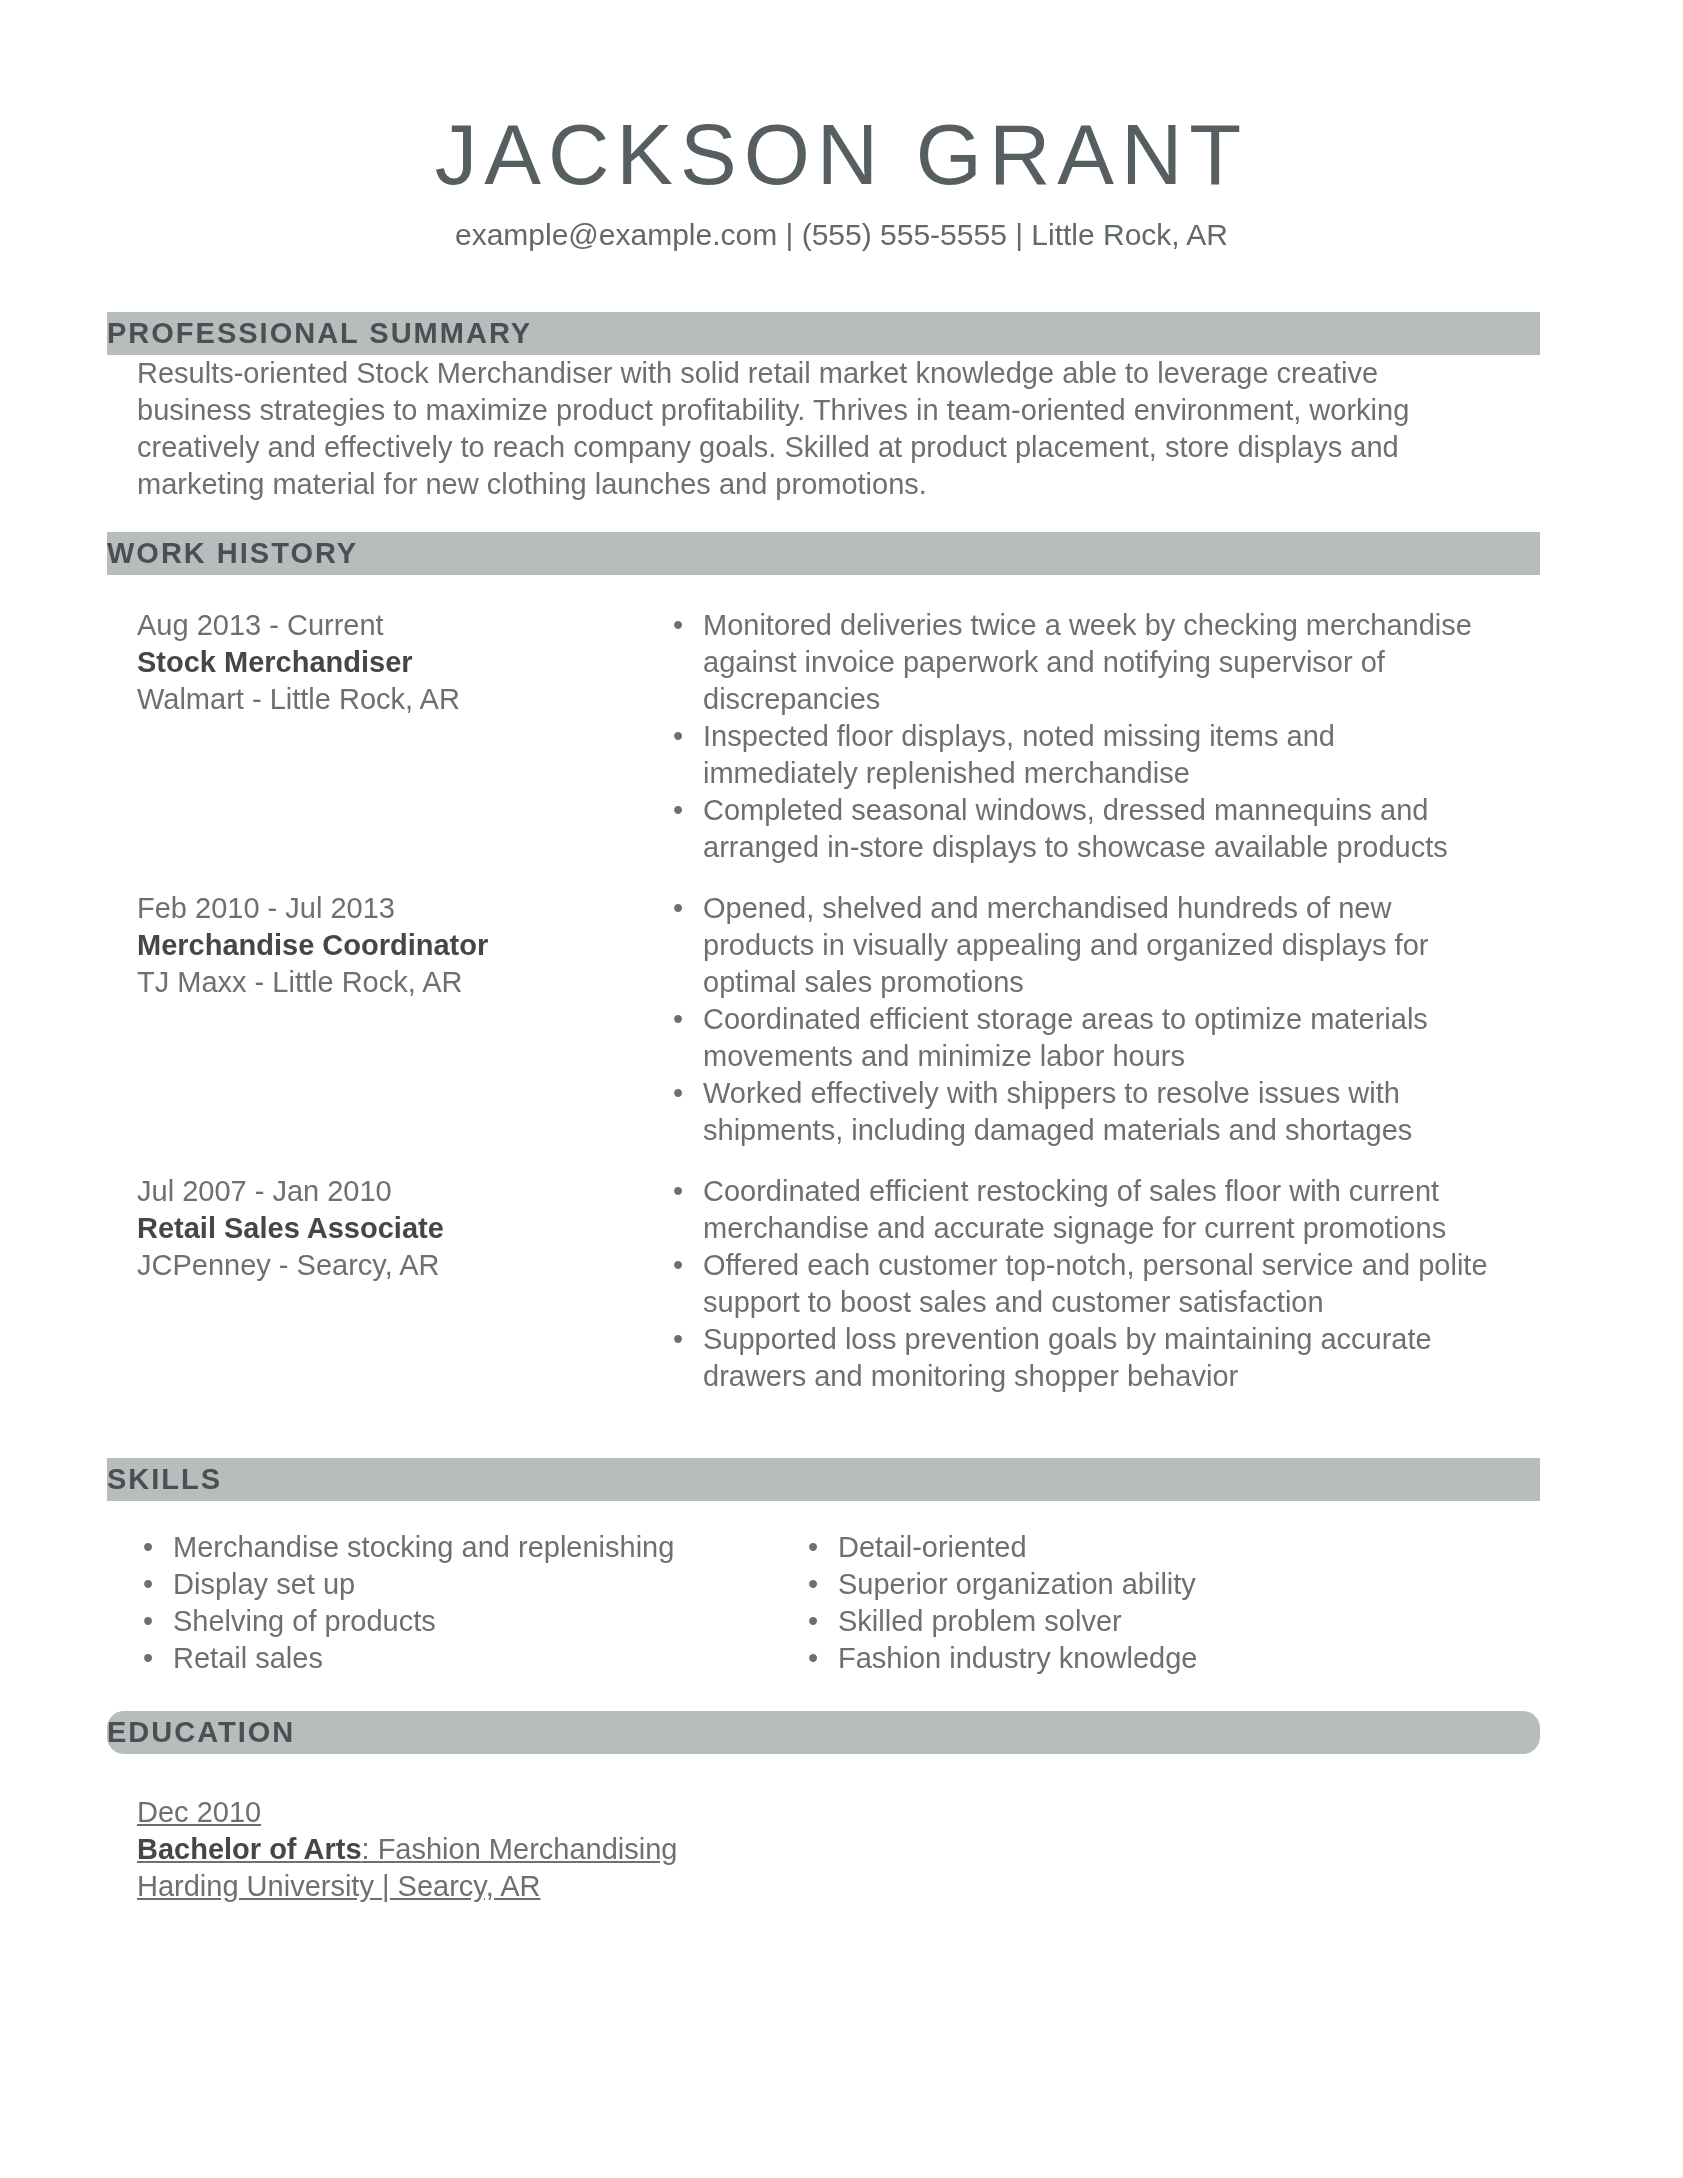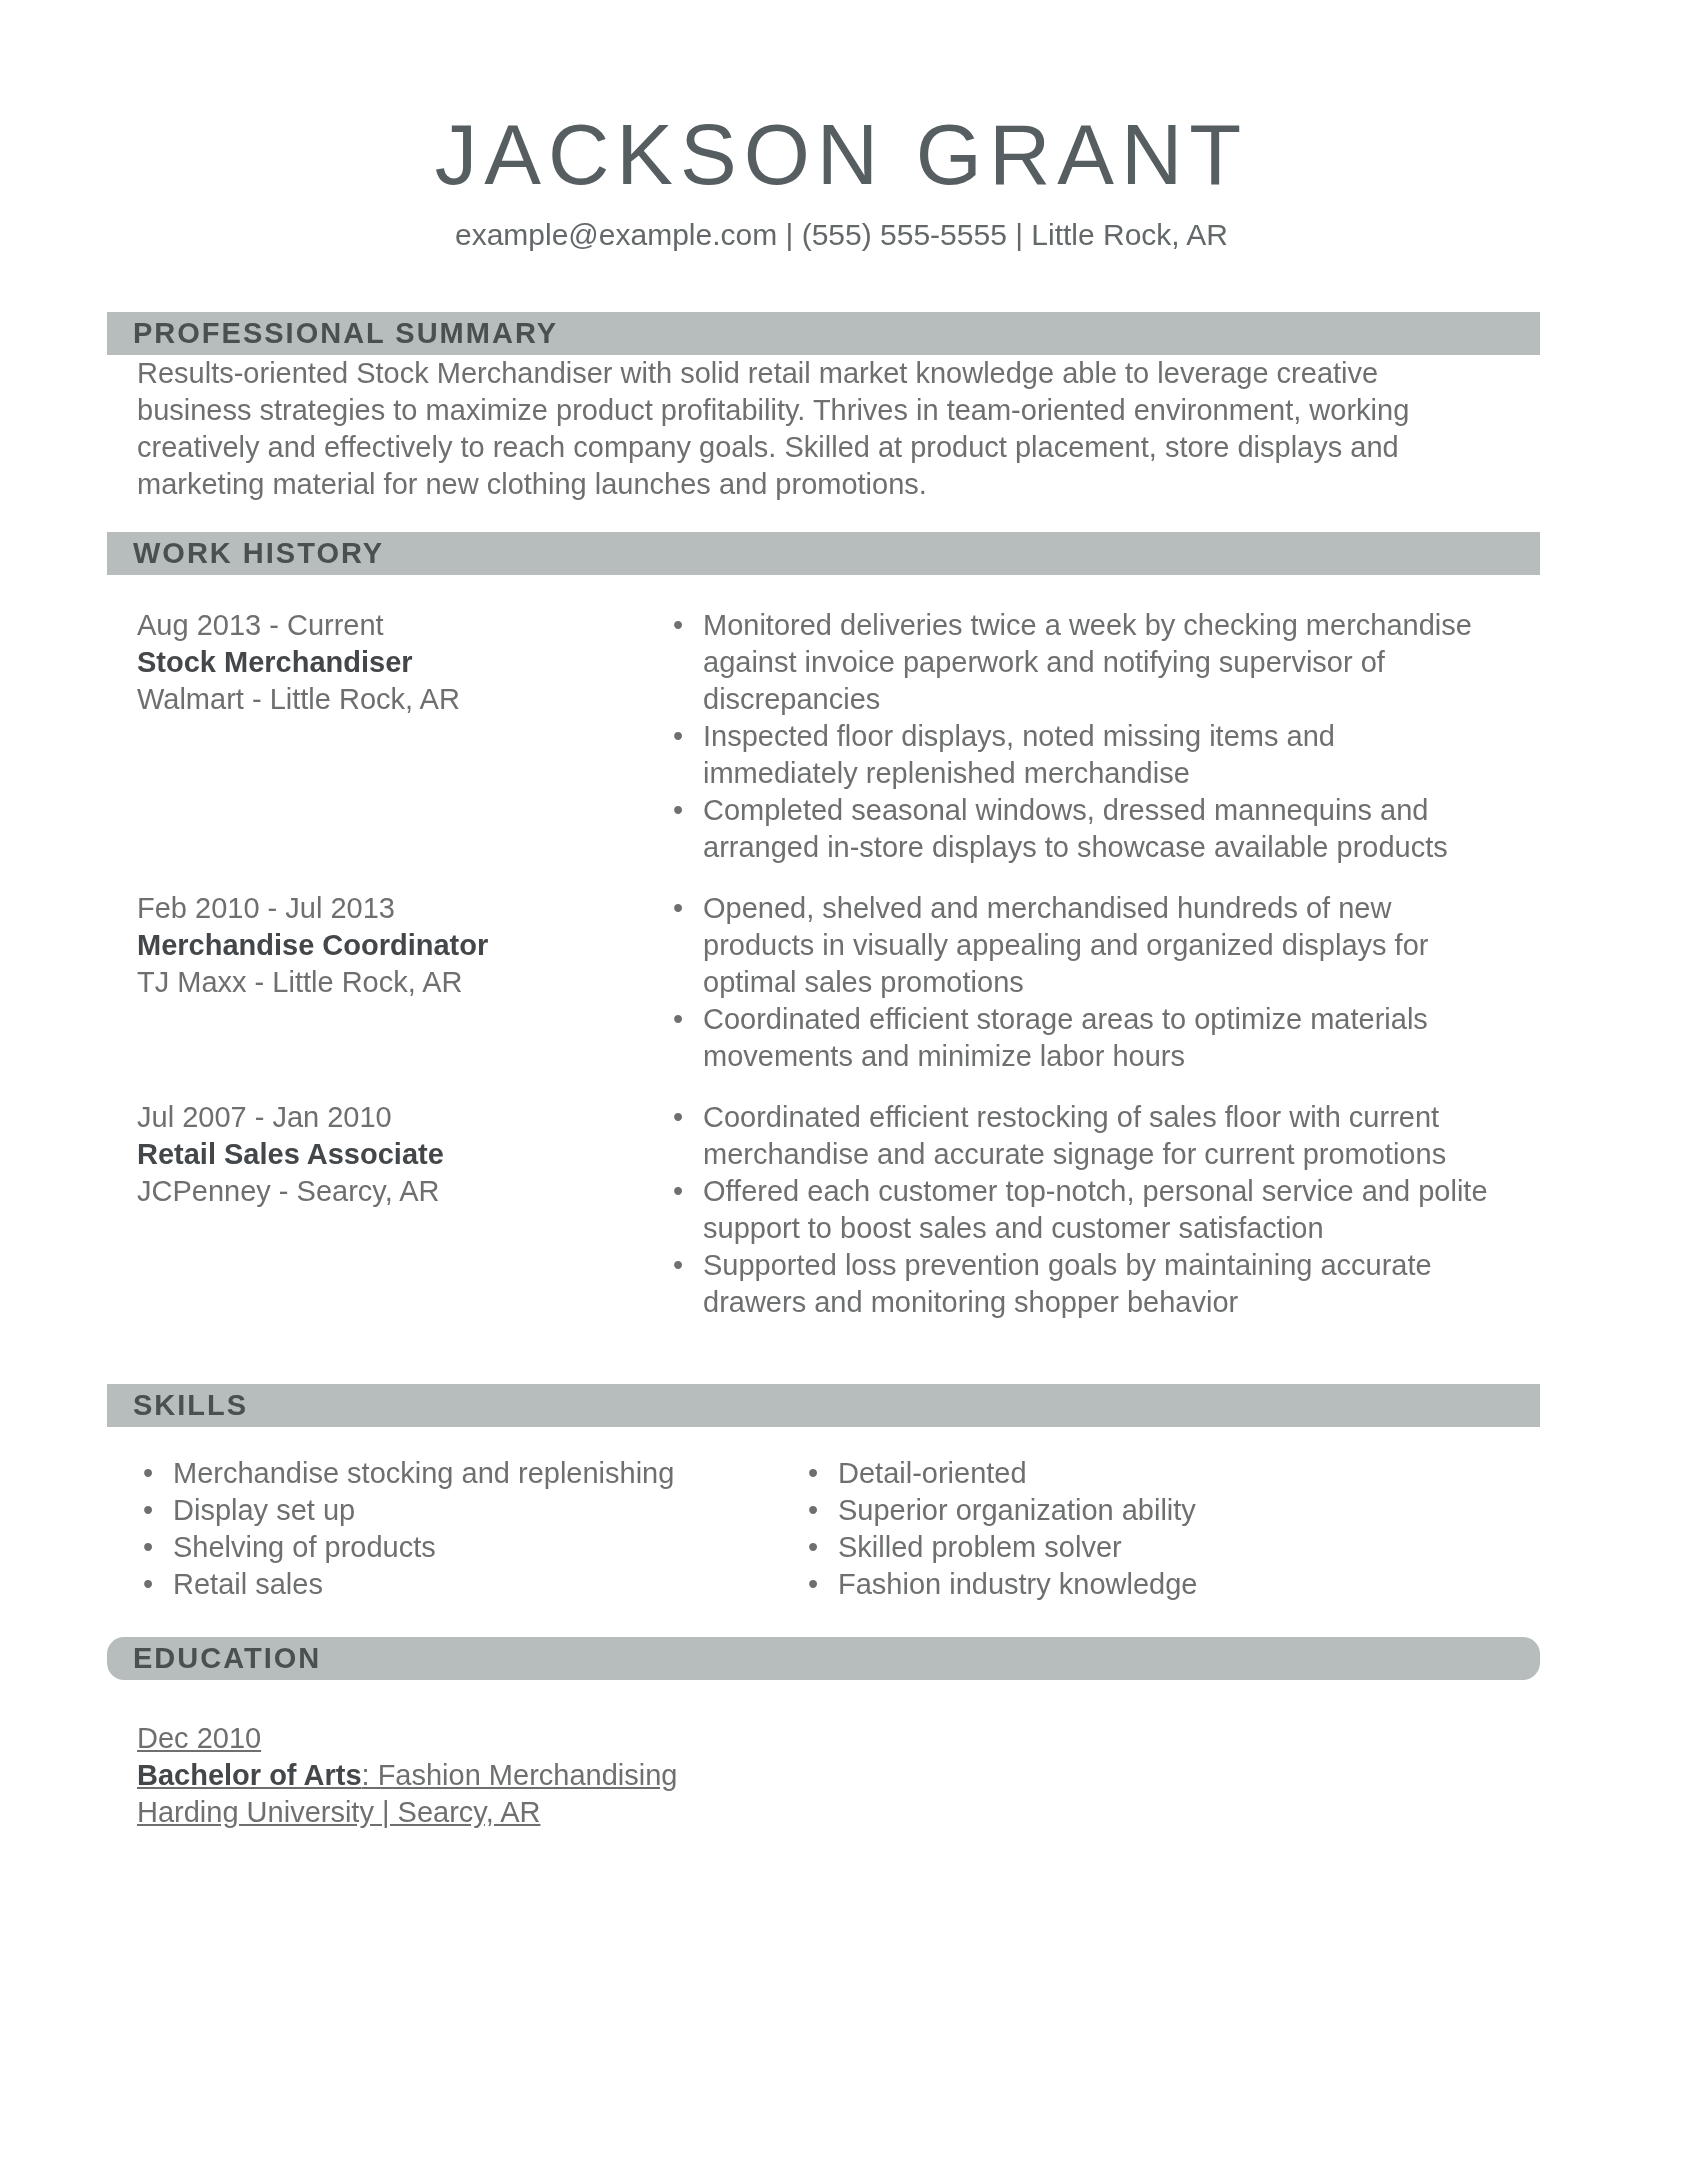--- a/index.html
+++ b/index.html
@@ -32,21 +32,20 @@
   }
 
   
   .section-bar {
     margin-left: 107px;
     margin-right: 143px;
     height: 43px;
     background: #b7bdbd;
     display: flex;
     align-items: center;
-    padding-left: 26px;
     font-weight: bold;
     font-size: 29px;
     letter-spacing: 2px;
     color: #495051;
   }
   .bar-summary   { margin-top: 59px; }
   .bar-work      { margin-top: 29px; }
   .bar-skills    { margin-top: 63px; }
   .bar-education { margin-top: 34px; border-radius: 17px; }
 
@@ -130,20 +129,21 @@
 
     <div class="job">
       <div class="job-left">
         <div class="job-dates">Feb 2010 - Jul 2013</div>
         <div class="job-title">Merchandise Coordinator</div>
         <div class="job-company">TJ Maxx - Little Rock, AR</div>
       </div>
       <ul class="bullets">
         <li>Opened, shelved and merchandised hundreds of new products in visually appealing and organized displays for optimal sales promotions</li>
         <li>Coordinated efficient storage areas to optimize materials movements and minimize labor hours</li>
+        <li>Worked effectively with shippers to resolve issues with shipments, including damaged materials and shortages</li>
       </ul>
     </div>
 
     <div class="job">
       <div class="job-left">
         <div class="job-dates">Jul 2007 - Jan 2010</div>
         <div class="job-title">Retail Sales Associate</div>
         <div class="job-company">JCPenney - Searcy, AR</div>
       </div>
       <ul class="bullets">

